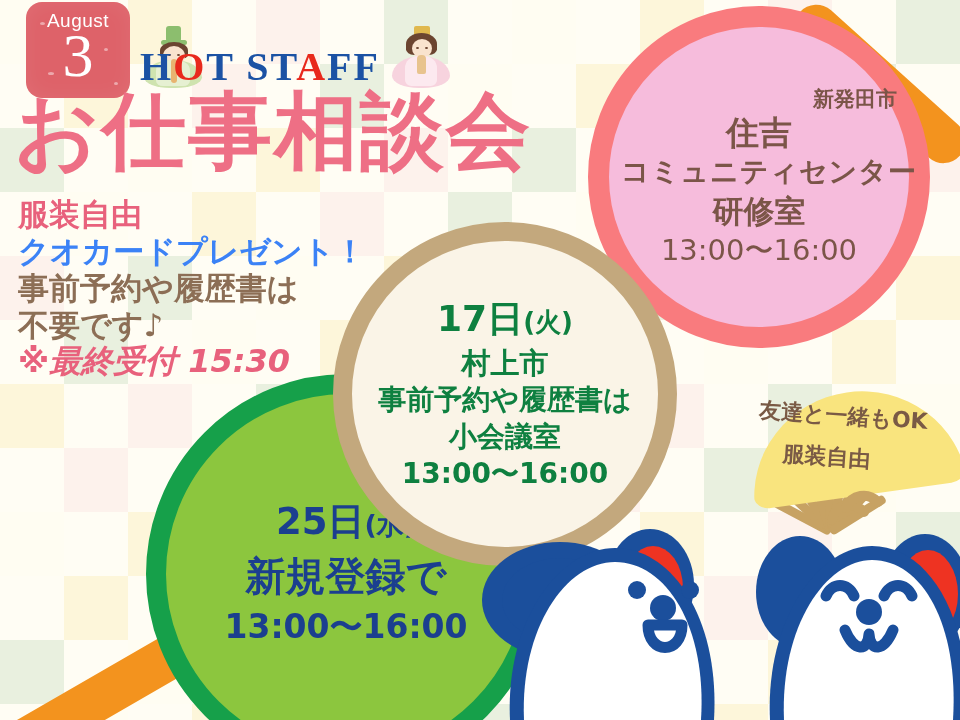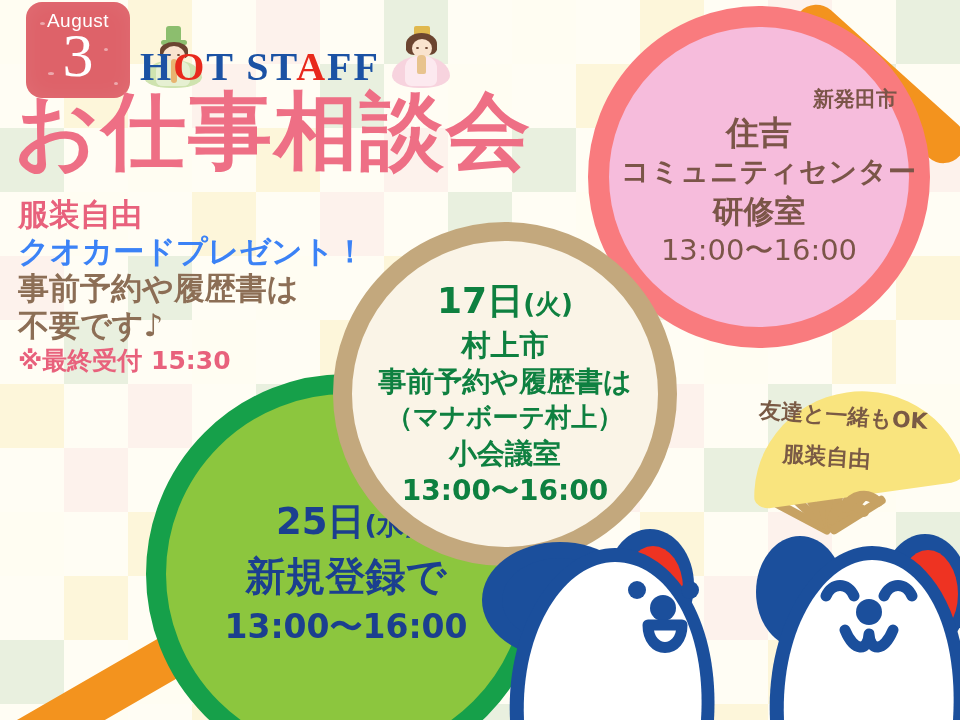--- a/index.html
+++ b/index.html
@@ -87,21 +87,21 @@
     z-index:7;
     font-weight:bold;
     font-family:"DejaVu Sans","Liberation Sans",sans-serif;
   }
   .promo .ln{
     font-size:31px;line-height:37px;white-space:nowrap;
   }
   .promo .ln.pink{color:#E8617C;}
   .promo .ln.green{color:#3b82f6;}
   .promo .ln.brown{color:#8C6E55;}
-  .promo .ln.note{font-size:25px;line-height:34px;color:#E8617C;}
+  .promo .ln.note{font-size:32px;line-height:34px;color:#E8617C;font-style:italic;}
 
   
   .handle{
     position:absolute;
     background:#F3931E;
     border-radius:24px;
     z-index:3;
   }
 
   
@@ -403,21 +403,20 @@
     </div>
   </div>
 
   <div class="circle circle-tan">
     <div class="lines">
       <div class="l day">
         <span>17日</span><span class="wk">(火)</span>
       </div>
       <div class="l city">村上市</div>
       <div class="l venue">事前予約や履歴書は</div>
-      <div class="l venue2">（マナボーテ村上）</div>
       <div class="l room">小会議室</div>
       <div class="l time">13:00〜16:00</div>
     </div>
   </div>
 
   <div class="march-badge">
     <div class="speck" style="left:14px;top:20px;width:5px;height:3px;"></div>
     <div class="speck" style="left:78px;top:46px;width:4px;height:3px;"></div>
     <div class="speck" style="left:22px;top:70px;width:6px;height:3px;"></div>
     <div class="speck" style="left:88px;top:80px;width:4px;height:3px;"></div>

